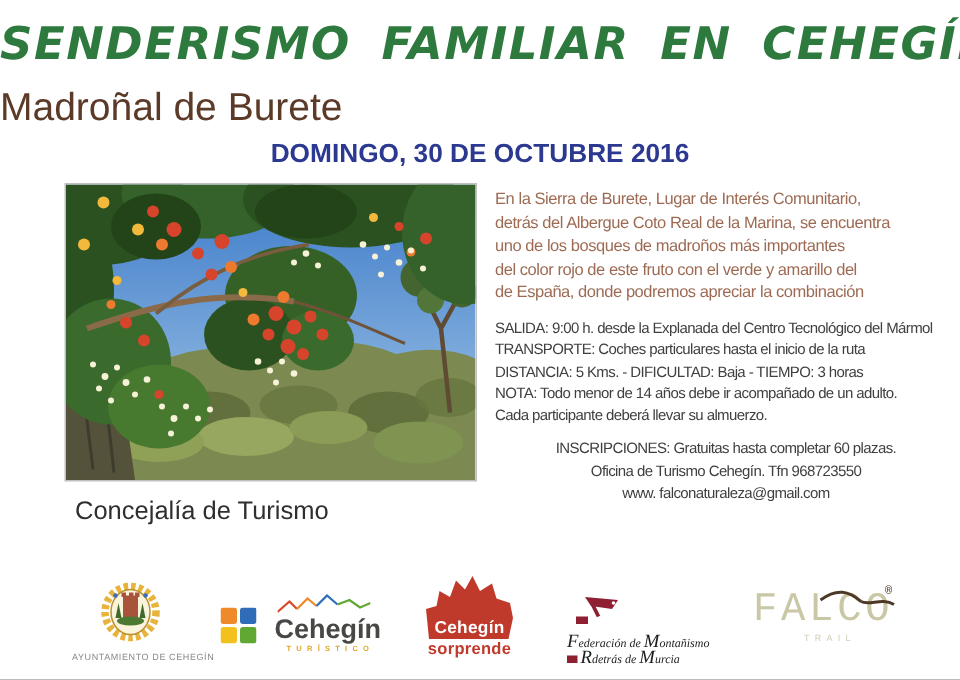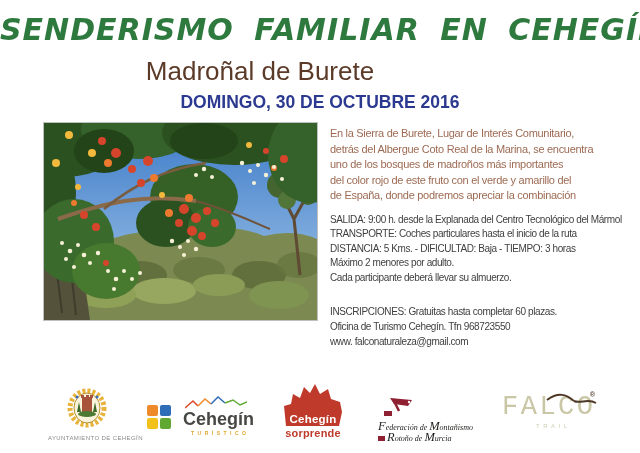--- a/index.html
+++ b/index.html
@@ -8,38 +8,38 @@
     overflow:hidden;font-family:"Liberation Sans",sans-serif;
     margin:0 auto;
   }
   
   .title{
     position:absolute;top:12px;left:0;width:640px;text-align:center;
     font-family:"DejaVu Sans",sans-serif;font-style:italic;font-weight:700;
     font-size:30px;color:#2e7a3e;letter-spacing:1px;word-spacing:9px;white-space:nowrap;
   }
   .subtitle{
-    position:absolute;top:56px;left:0;width:520px;text-align:center;
+    position:absolute;top:56px;left:0;width:520px;text-align:left;
     font-size:26px;color:#5b3a28;font-weight:400;
   }
   .date-line{
     position:absolute;top:92px;left:0;width:640px;text-align:center;
     font-size:17.5px;color:#2b3990;font-weight:700;letter-spacing:0px;
   }
   
   .photo{
     position:absolute;left:43px;top:122px;width:273px;height:197px;
     border:1px solid #bfbfbf;box-sizing:content-box;overflow:hidden;
   }
   .photo svg{display:block;}
   
   .right-col{position:absolute;left:330px;top:126px;width:308px;}
   .intro{color:#9d6b54;font-size:11px;line-height:15.5px;letter-spacing:-0.3px;}
   .details{margin-top:9px;color:#3f3f3f;font-size:10px;line-height:14.6px;letter-spacing:-0.4px;}
-  .inscriptions{margin-top:20px;color:#3f3f3f;font-size:10px;line-height:14.6px;letter-spacing:-0.4px;}
+  .inscriptions{margin-top:8px;color:#3f3f3f;font-size:10px;line-height:14.6px;letter-spacing:-0.4px;text-align:center;}
   .txt-line{white-space:nowrap;}
   
   .organiza{position:absolute;left:50px;top:329px;color:#2f2f2f;font-size:17px;line-height:23px;}
   
   .logos{position:absolute;left:0;top:382px;width:640px;height:68px;}
   .logo{position:absolute;}
   .logo-ayto{left:48px;top:6px;width:78px;text-align:center;}
   .logo-ayto .caption{font-size:6px;color:#8a8a8a;letter-spacing:0.4px;margin-top:1px;white-space:nowrap;}
   .logo-turistico{left:147px;top:14px;width:110px;height:46px;}
   .logo-turistico .squares{position:absolute;left:0;top:9px;}
@@ -211,31 +211,32 @@
       <div class="txt-line">En la Sierra de Burete, Lugar de Interés Comunitario,</div>
       <div class="txt-line">detrás del Albergue Coto Real de la Marina, se encuentra</div>
       <div class="txt-line">uno de los bosques de madroños más importantes</div>
       <div class="txt-line">del color rojo de este fruto con el verde y amarillo del</div>
       <div class="txt-line">de España, donde podremos apreciar la combinación</div>
     </div>
     <div class="details">
       <div class="txt-line">SALIDA: 9:00 h. desde la Explanada del Centro Tecnológico del Mármol</div>
       <div class="txt-line">TRANSPORTE: Coches particulares hasta el inicio de la ruta</div>
       <div class="txt-line">DISTANCIA: 5 Kms. - DIFICULTAD: Baja - TIEMPO: 3 horas</div>
-      <div class="txt-line">Máximo 2 menores por adulto.</div>
+      <div class="txt-line">NOTA: Todo menor de 14 años debe ir acompañado de un adulto.</div>
       <div class="txt-line">Cada participante deberá llevar su almuerzo.</div>
     </div>
     <div class="inscriptions">
       <div class="txt-line">INSCRIPCIONES: Gratuitas hasta completar 60 plazas.</div>
       <div class="txt-line">Oficina de Turismo Cehegín. Tfn 968723550</div>
       <div class="txt-line">www. falconaturaleza@gmail.com</div>
     </div>
   </div>
 
   <div class="organiza">
+    <div>Concejalía de Turismo</div>
   </div>
 
   <div class="logos">
 
     <div class="logo logo-ayto">
       <svg width="46" height="42" viewBox="0 0 46 42">
         <circle cx="23" cy="20" r="17" fill="none" stroke="#e8b33a" stroke-width="5" stroke-dasharray="3 2"></circle>
         <ellipse cx="23" cy="20" rx="13" ry="15" fill="#fbf4dd" stroke="#b8912d" stroke-width="1"></ellipse>
         <rect x="18" y="9" width="10" height="15" fill="#a8543a"></rect>
         <rect x="17" y="7" width="3" height="3" fill="#a8543a"></rect>
@@ -276,21 +277,21 @@
     </div>
 
     <div class="logo logo-fed">
       <svg width="36" height="22" viewBox="0 0 36 22">
         <polygon points="12,2 34,4 30,10 16,8" fill="#8e2032"></polygon>
         <path d="M15 3 L21 15" stroke="#8e2032" stroke-width="2.5" fill="none"></path>
         <rect x="6" y="15" width="8" height="5" fill="#8e2032"></rect>
         <circle cx="31" cy="6" r="1.2" fill="#ffffff"></circle>
       </svg>
       <div class="fed-text"><span class="big">F</span><span>ederación de </span><span class="big">M</span><span>ontañismo</span></div>
-      <div class="fed-text"><span class="fed-sq"></span><span class="big">R</span><span>otoño de </span><span class="big">M</span><span>urcia</span></div>
+      <div class="fed-text"><span class="fed-sq"></span><span class="big">R</span><span>detrás de </span><span class="big">M</span><span>urcia</span></div>
     </div>
 
     <div class="logo logo-falco">
       <div style="position:relative;font-family:Liberation Mono, monospace;">
         <div class="fname">FALCO</div>
         <svg class="bird" width="52" height="22" viewBox="0 0 52 22">
           <path d="M1 12 C12 4 20 6 28 13" stroke="#4d3826" stroke-width="2" fill="none"></path>
           <path d="M28 13 C34 16 42 10 50 15" stroke="#4d3826" stroke-width="2" fill="none"></path>
         </svg>
         <div class="reg">®</div>

